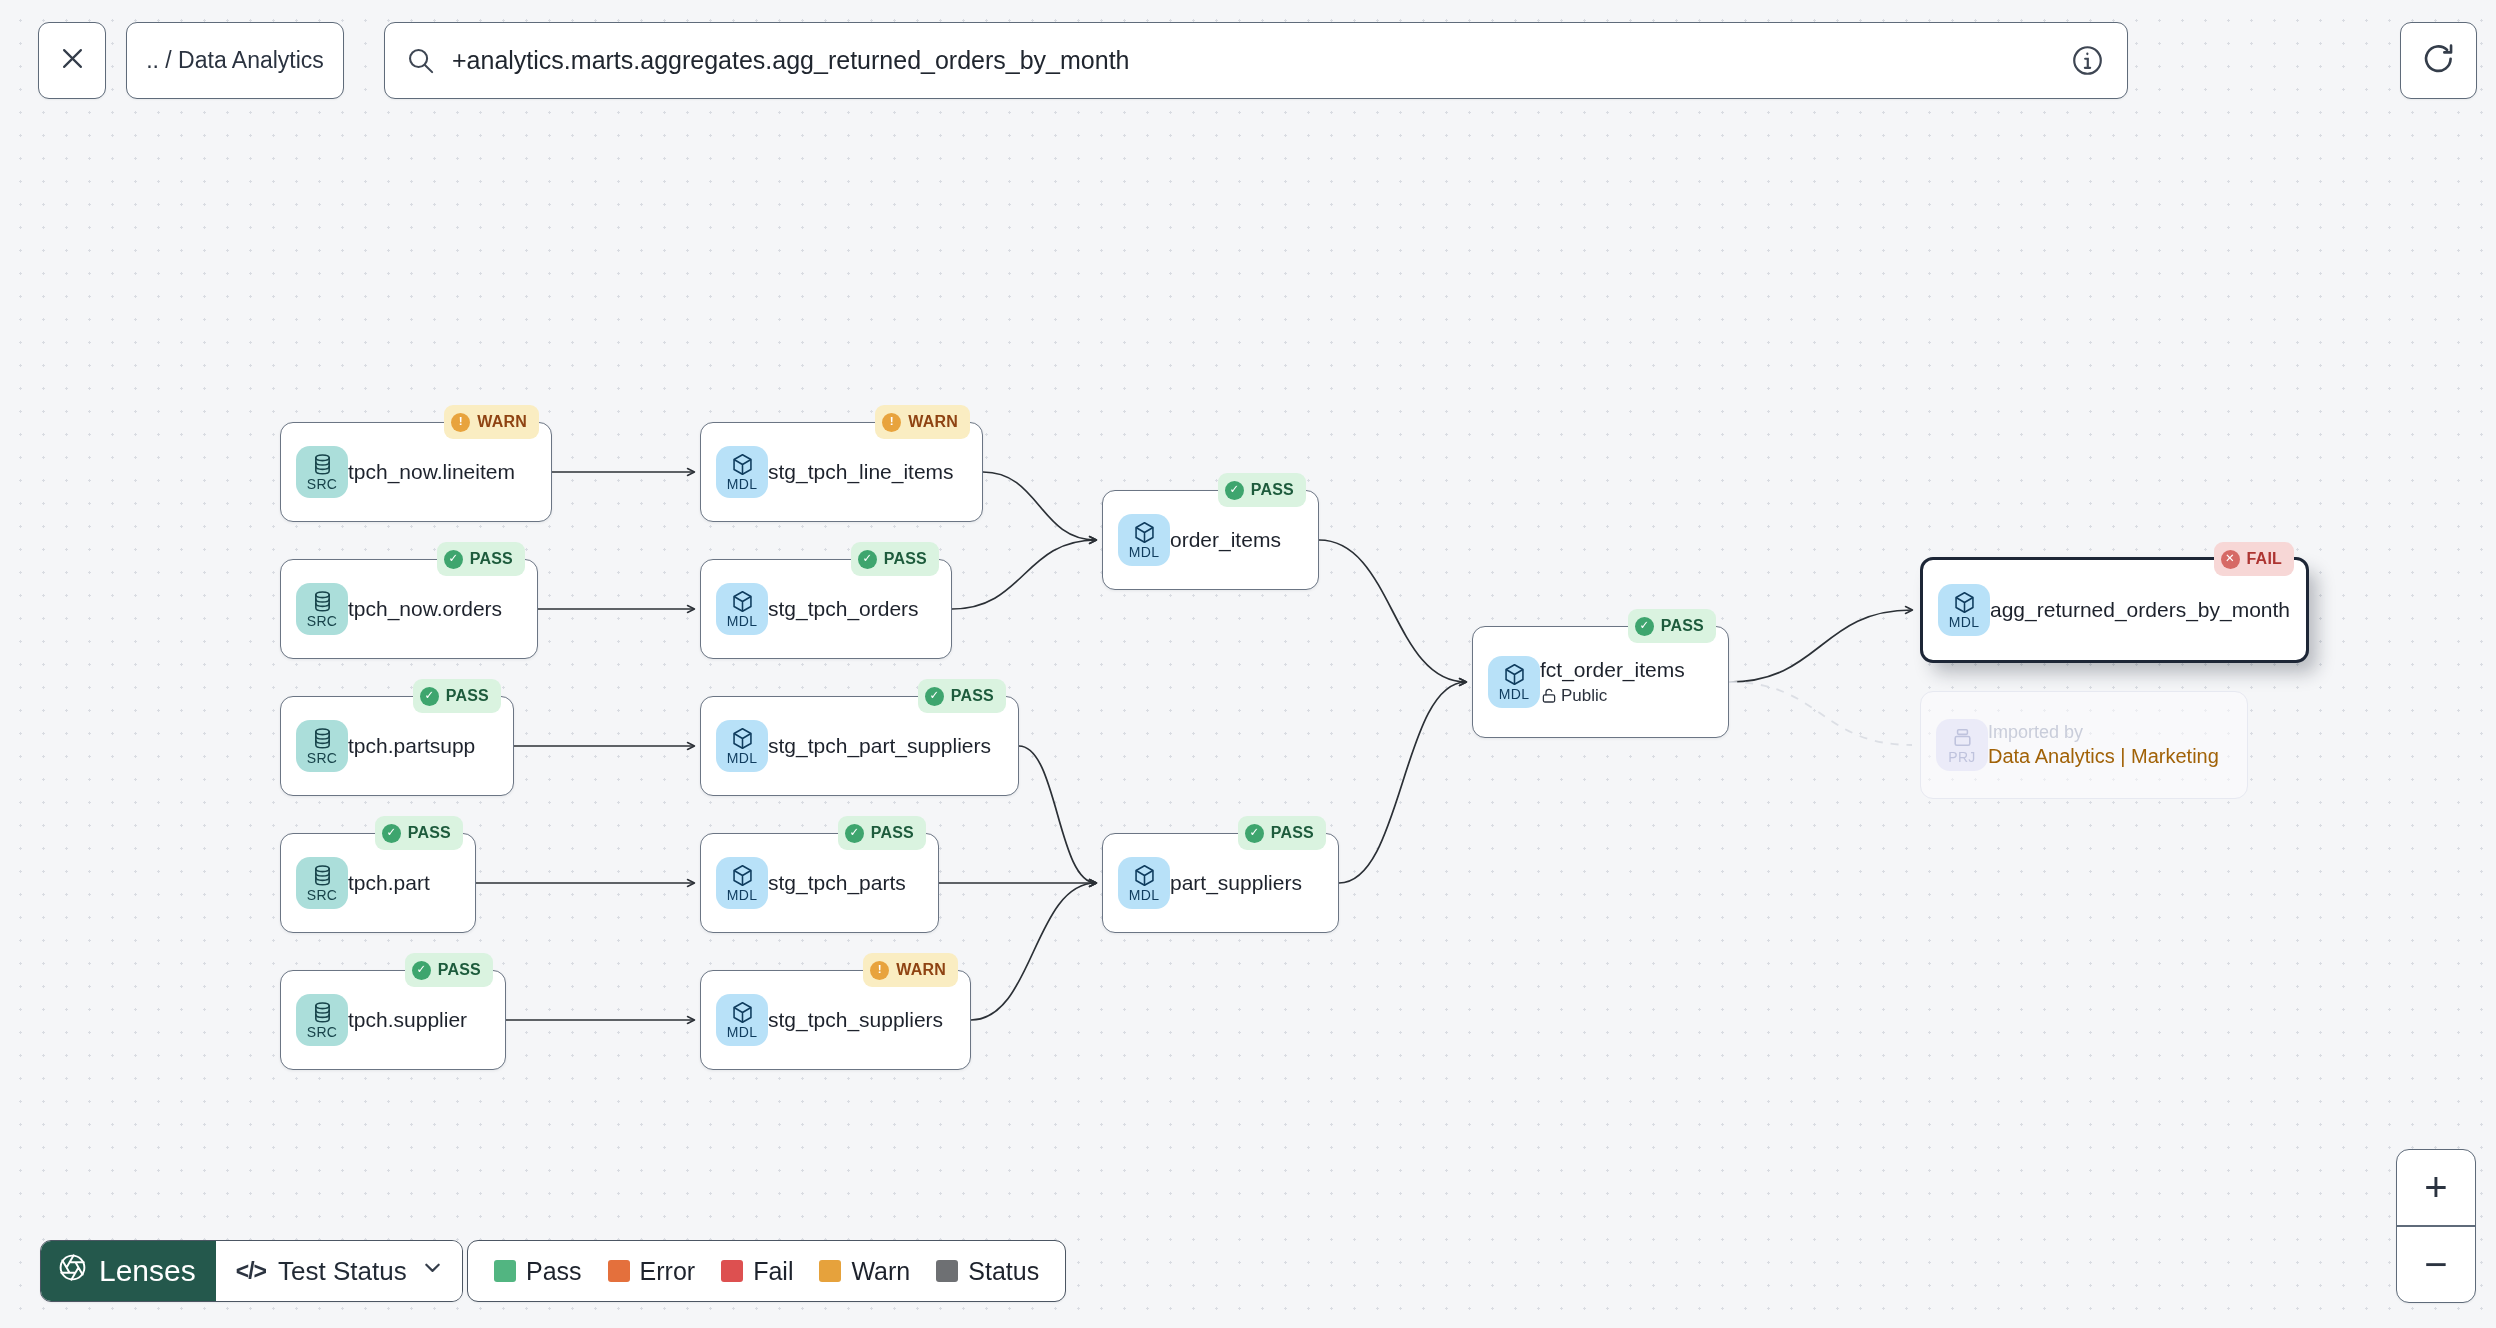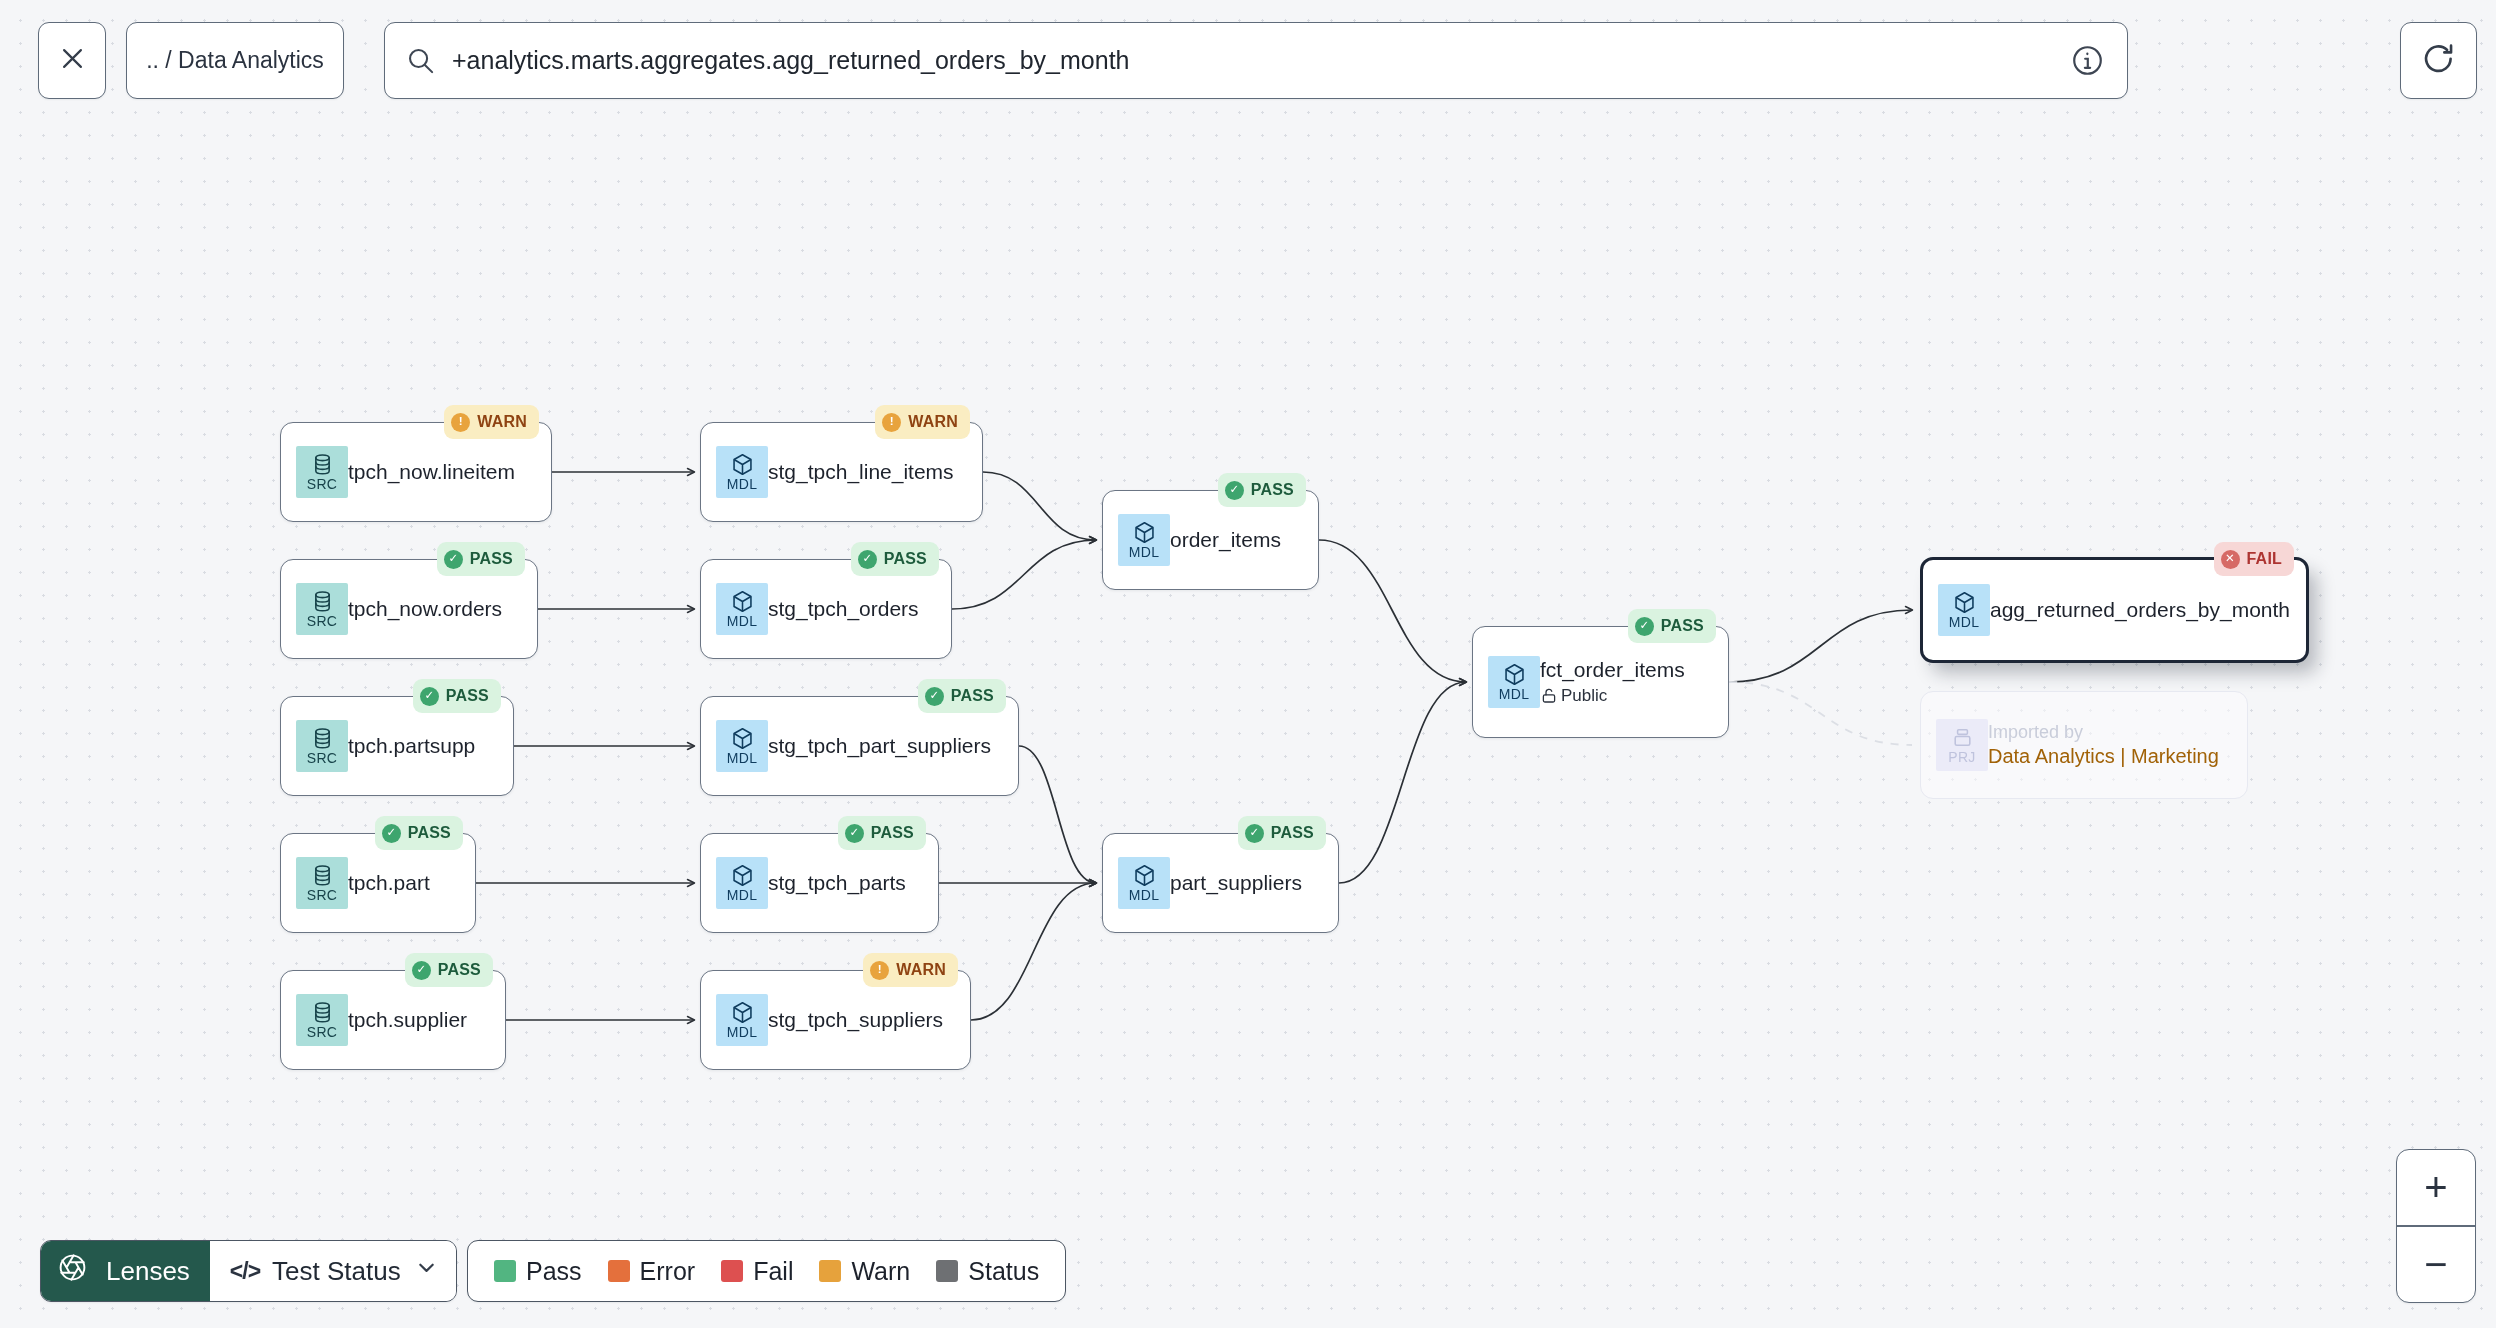--- a/index.html
+++ b/index.html
@@ -39,21 +39,21 @@
   .edge.dashed{stroke:#dcdfe5;stroke-width:1.8px;stroke-dasharray:8 8;}
   
   .node{
     position:absolute;background:#fff;border:1.7px solid #6b7584;border-radius:13px;
     box-sizing:border-box;display:flex;align-items:center;
     box-shadow:0 1px 3px rgba(20,28,40,.07);cursor:pointer;
   }
   .node.selected{border:3.2px solid #1d2636;box-shadow:10px 12px 18px -2px rgba(25,33,48,.28);}
   .node.faded{background:rgba(252,252,254,.55);border:1.6px solid #e7e9f1;box-shadow:none;}
   .iconbox{
-    width:52px;height:52px;border-radius:2px;margin-left:15px;flex:0 0 auto;
+    width:52px;height:52px;border-radius:14px;margin-left:15px;flex:0 0 auto;
     display:flex;flex-direction:column;align-items:center;justify-content:center;
   }
   .node.src .iconbox{background:#abdeda;color:#17434a;}
   .node.mdl .iconbox{background:#b8e1f8;color:#0f3c5e;}
   .node.prj .iconbox{background:#ebebf8;color:#bfc3dd;}
   .iconbox .kind{font-size:14px;font-weight:500;letter-spacing:.3px;margin-top:-1px;}
   .ntext{margin-right:18px;display:flex;flex-direction:column;justify-content:center;min-width:0;}
   .nname{font-size:21px;color:#1d222c;white-space:nowrap;}
   .node.faded .nname{font-size:20px;color:#a16207;}
   .ntitle{font-size:18px;color:#c9cdda;margin-bottom:2px;white-space:nowrap;}
@@ -76,22 +76,22 @@
   .b-warn .bdot{background:#e8a33d;}
   .b-fail{background:#f7d7d6;color:#ad3431;}
   .b-fail .bdot{background:#d66a66;}
   
   #lens-group{
     position:absolute;left:40px;top:1240px;height:62px;display:flex;
     border:1.7px solid #4c5663;border-radius:11px;overflow:hidden;box-sizing:border-box;
     box-shadow:0 1px 2px rgba(20,28,40,.06);
   }
   #lenses-btn{
-    background:#24584c;color:#fff;display:flex;align-items:center;gap:18px;
-    padding:0 20px 0 16px;font-size:26px;cursor:pointer;
+    background:#24584c;color:#fff;display:flex;align-items:center;gap:11px;
+    padding:0 20px 0 16px;font-size:30px;cursor:pointer;
   }
   #lens-selector{
     background:#fff;display:flex;align-items:center;gap:12px;
     padding:0 16px 0 20px;font-size:26px;color:#222a35;cursor:pointer;
   }
   #lens-selector .code{font-size:23px;font-weight:600;color:#2b3340;letter-spacing:-1px;}
   #legend-box{
     position:absolute;left:467px;top:1240px;height:62px;background:#fff;
     border:1.7px solid #4c5663;border-radius:11px;box-sizing:border-box;
     display:flex;align-items:center;gap:26px;padding:0 26px;

